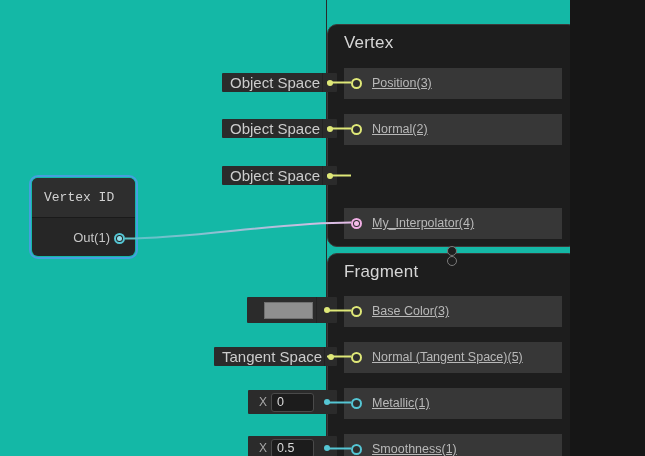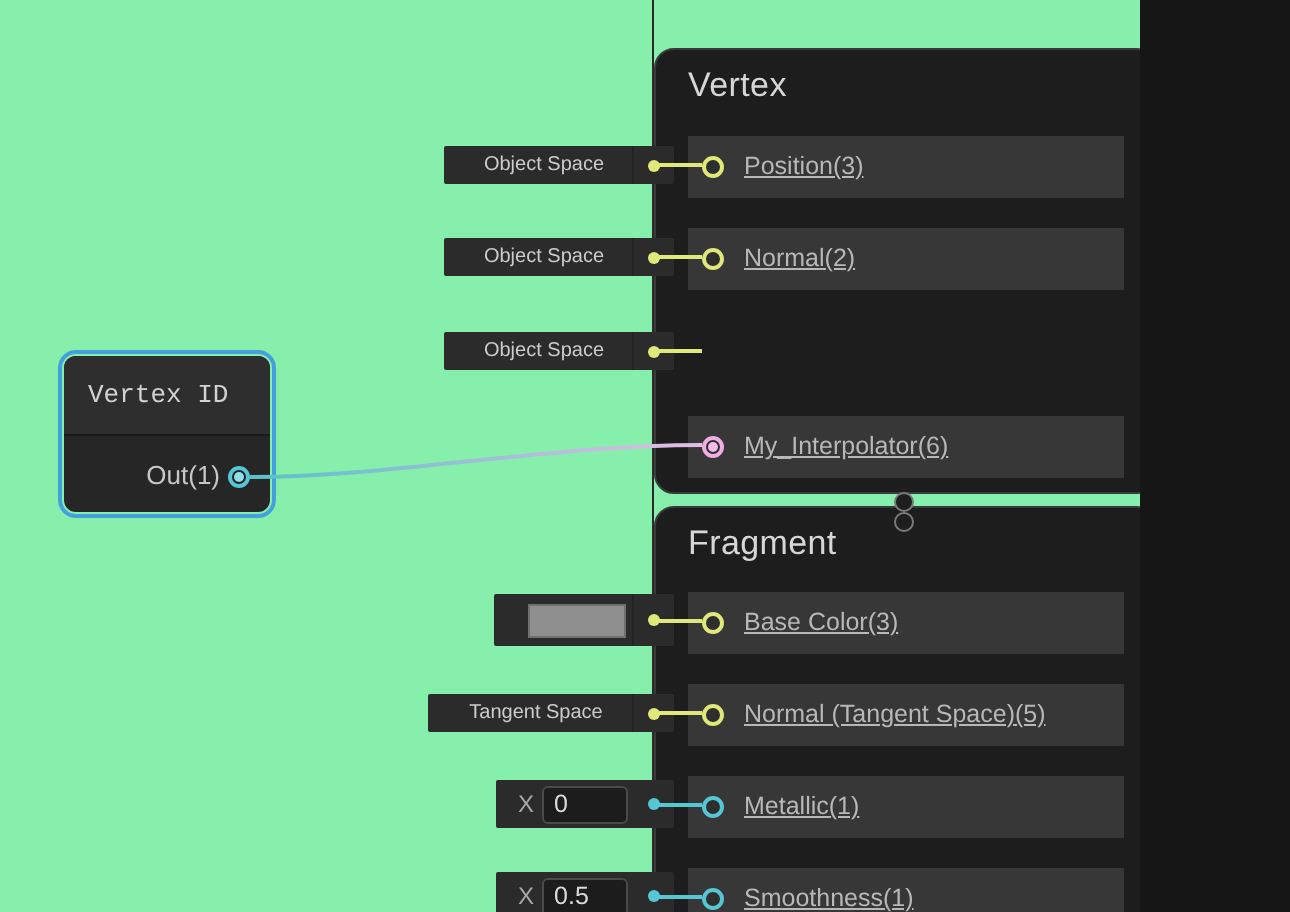--- a/index.html
+++ b/index.html
@@ -1,18 +1,18 @@
 <!DOCTYPE html>
 <html><head>
 <meta charset="utf-8">
 <style>
   html,body{margin:0;padding:0;background:#161616;}
   .stage{
     position:relative;width:570px;height:456px;overflow:hidden;
-    background:#86efac;
+    background:#14b8a6;
     font-family:"Liberation Sans",sans-serif;
     -webkit-font-smoothing:antialiased;
   }
   .gridline{position:absolute;left:326px;top:0;width:1px;height:456px;background:#2a2a2a;z-index:0;}
 
   
   .block{position:absolute;left:327px;width:249px;background:#1d1d1d;border:1px solid #3a3a3a;border-radius:10px;z-index:1;}
   .block-vertex{top:24px;height:221px;}
   .block-fragment{top:253px;height:216px;}
   .block-title{position:absolute;left:16px;top:8px;font-size:17px;color:#d6d6d6;letter-spacing:.2px;}
@@ -25,21 +25,21 @@
   .port-in-row{left:7px;top:10px;}
   .port-yellow{border-color:#dfe878;}
   .port-cyan{border-color:#55c6d4;}
   .port-pink{border-color:#f0aee4;}
   .port-dot{position:absolute;left:1px;top:1px;width:5px;height:5px;border-radius:50%;}
   .dot-cyan{background:#8fdde9;}
   .dot-pink{background:#f4bce9;}
 
   
   .chip{position:absolute;background:#2b2b2b;display:flex;align-items:center;z-index:2;border-radius:1px;}
-  .chip-label{flex:1;text-align:center;font-size:10px;color:#cccccc;white-space:nowrap;padding:0 2px 0 8px;}
+  .chip-label{flex:1;text-align:center;font-size:15px;color:#cccccc;white-space:nowrap;padding:0 2px 0 8px;}
   .chip-dot-area{width:20px;align-self:stretch;display:flex;align-items:center;justify-content:center;border-left:1px solid #232323;}
   .chip-dot{width:6px;height:6px;border-radius:50%;}
   .chip-dot-yellow{background:#dfe878;}
   .chip-dot-cyan{background:#55c6d4;}
   .chip-objspace{left:222px;width:115px;height:19px;}
   .chip-tangentspace{left:214px;width:123px;height:19px;top:347px;}
   .chip-color{left:247px;width:90px;height:26px;top:297px;}
   .swatch{width:47px;height:15px;margin-left:17px;background:#8f8f8f;border:1px solid #707070;}
   .chip-float{left:248px;width:89px;height:24px;}
   .float-x{margin-left:11px;font-size:12px;color:#a8a8a8;}
@@ -77,21 +77,21 @@
       <span class="row-label">Position(3)</span>
     </div>
     <div class="row" style="top:89px">
       <span class="port port-in-row port-yellow"></span>
       <span class="row-label">Normal(2)</span>
     </div>
     <div class="row" style="top:183px">
       <span class="port port-in-row port-pink">
           <span class="port-dot dot-pink"></span>
         </span>
-      <span class="row-label">My_Interpolator(6)</span>
+      <span class="row-label">My_Interpolator(4)</span>
     </div>
   </div>
 
   <div class="block block-fragment">
     <div class="block-title">Fragment</div>
     <div class="row" style="top:42px">
       <span class="port port-in-row port-yellow"></span>
       <span class="row-label">Base Color(3)</span>
     </div>
     <div class="row" style="top:88px">

